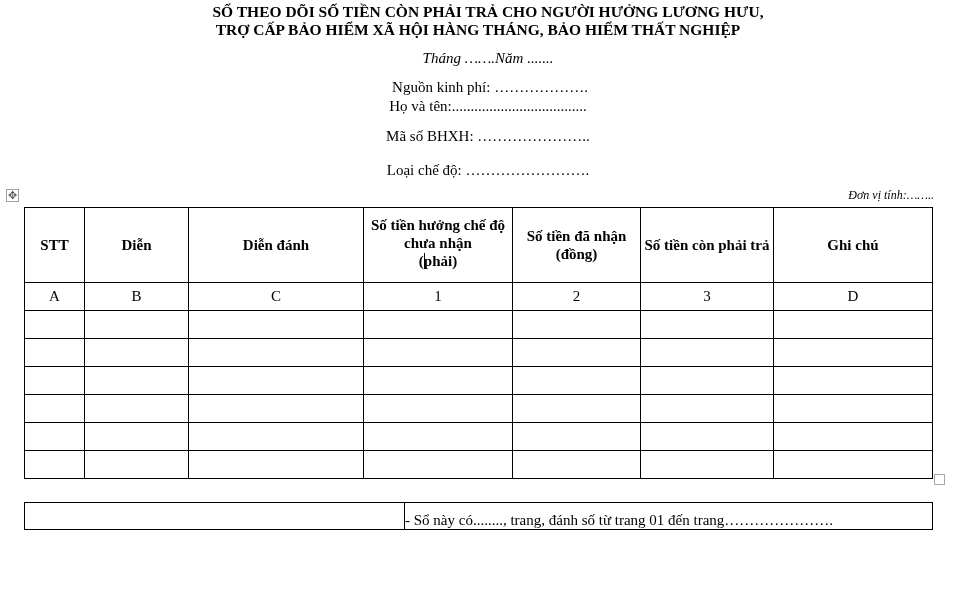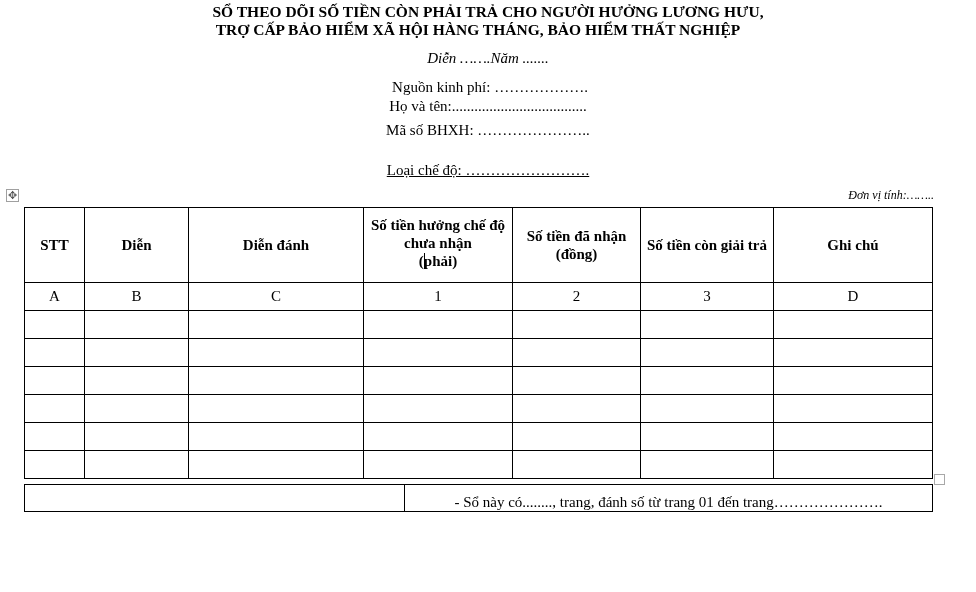--- a/index.html
+++ b/index.html
@@ -34,39 +34,39 @@
       table-layout: fixed; width: 908px;
     }
     table.main td, table.main th {
       border: 1.5px solid #000; padding: 0 3px; text-align: center; vertical-align: middle;
       font-size: 15px;
     }
     table.main th { font-weight: bold; height: 66px; line-height: 18px; }
     table.main tr.codes td { height: 27px; }
     table.main tr.blank td { height: 27px; }
     table.foot {
-      position: absolute; left: 24px; top: 484px; border-collapse: collapse;
-      table-layout: fixed; width: 908px; text-align: center;
+      position: absolute; left: 24px; top: 502px; border-collapse: collapse;
+      table-layout: fixed; width: 908px;
     }
     table.foot td { border: 1.5px solid #000; height: 26px; font-size: 15px; padding: 0; vertical-align: bottom; }
     .caret { display: inline-block; width: 1px; height: 16px; background: #000; vertical-align: -3px; margin-right: -1px; }
   </style>
 </head>
 <body>
 
 <div class="title">
   <span>SỔ THEO DÕI SỐ TIỀN CÒN PHẢI TRẢ CHO NGƯỜI HƯỞNG LƯƠNG HƯU,</span>
   <span class="l2">TRỢ CẤP BẢO HIỂM XÃ HỘI HÀNG THÁNG, BẢO HIỂM THẤT NGHIỆP</span>
 </div>
 
-<div class="meta-line italic" style="top:49px;">Diễn …….Năm .......</div>
+<div class="meta-line italic" style="top:49px;">Tháng …….Năm .......</div>
 <div class="meta-line" style="top:78px; margin-left:2px;">Nguồn kinh phí: ……………….</div>
 <div class="meta-line" style="top:97px;">Họ và tên:....................................</div>
-<div class="meta-line" style="top:121px;">Mã số BHXH: …………………..</div>
-<div class="meta-line" style="top:161px;text-decoration:underline;">Loại chế độ: …………………….</div>
+<div class="meta-line" style="top:127px;">Mã số BHXH: …………………..</div>
+<div class="meta-line" style="top:161px;">Loại chế độ: …………………….</div>
 
 <div class="unit">Đơn vị tính:……..</div>
 
 <div class="move-handle">✥</div>
 
 <table class="main">
   <colgroup>
     <col style="width:60px">
       <col style="width:104px">
       <col style="width:175px">
@@ -78,21 +78,21 @@
   <tbody>
       <tr>
     <th>STT</th>
     <th>Diễn</th>
     <th>Diễn đánh</th>
     <th style="padding-top:8px; vertical-align:top;">
       <span>Số tiền hưởng chế độ chưa nhận</span><br>
       <span>(</span><span class="caret"></span><span>phải)</span>
     </th>
     <th>Số tiền đã nhận (đồng)</th>
-    <th>Số tiền còn giải trả</th>
+    <th>Số tiền còn phải trả</th>
     <th>Ghi chú</th>
   </tr>
   <tr class="codes">
     <td>A</td>
     <td>B</td>
     <td>C</td>
     <td>1</td>
     <td>2</td>
     <td>3</td>
     <td>D</td>

